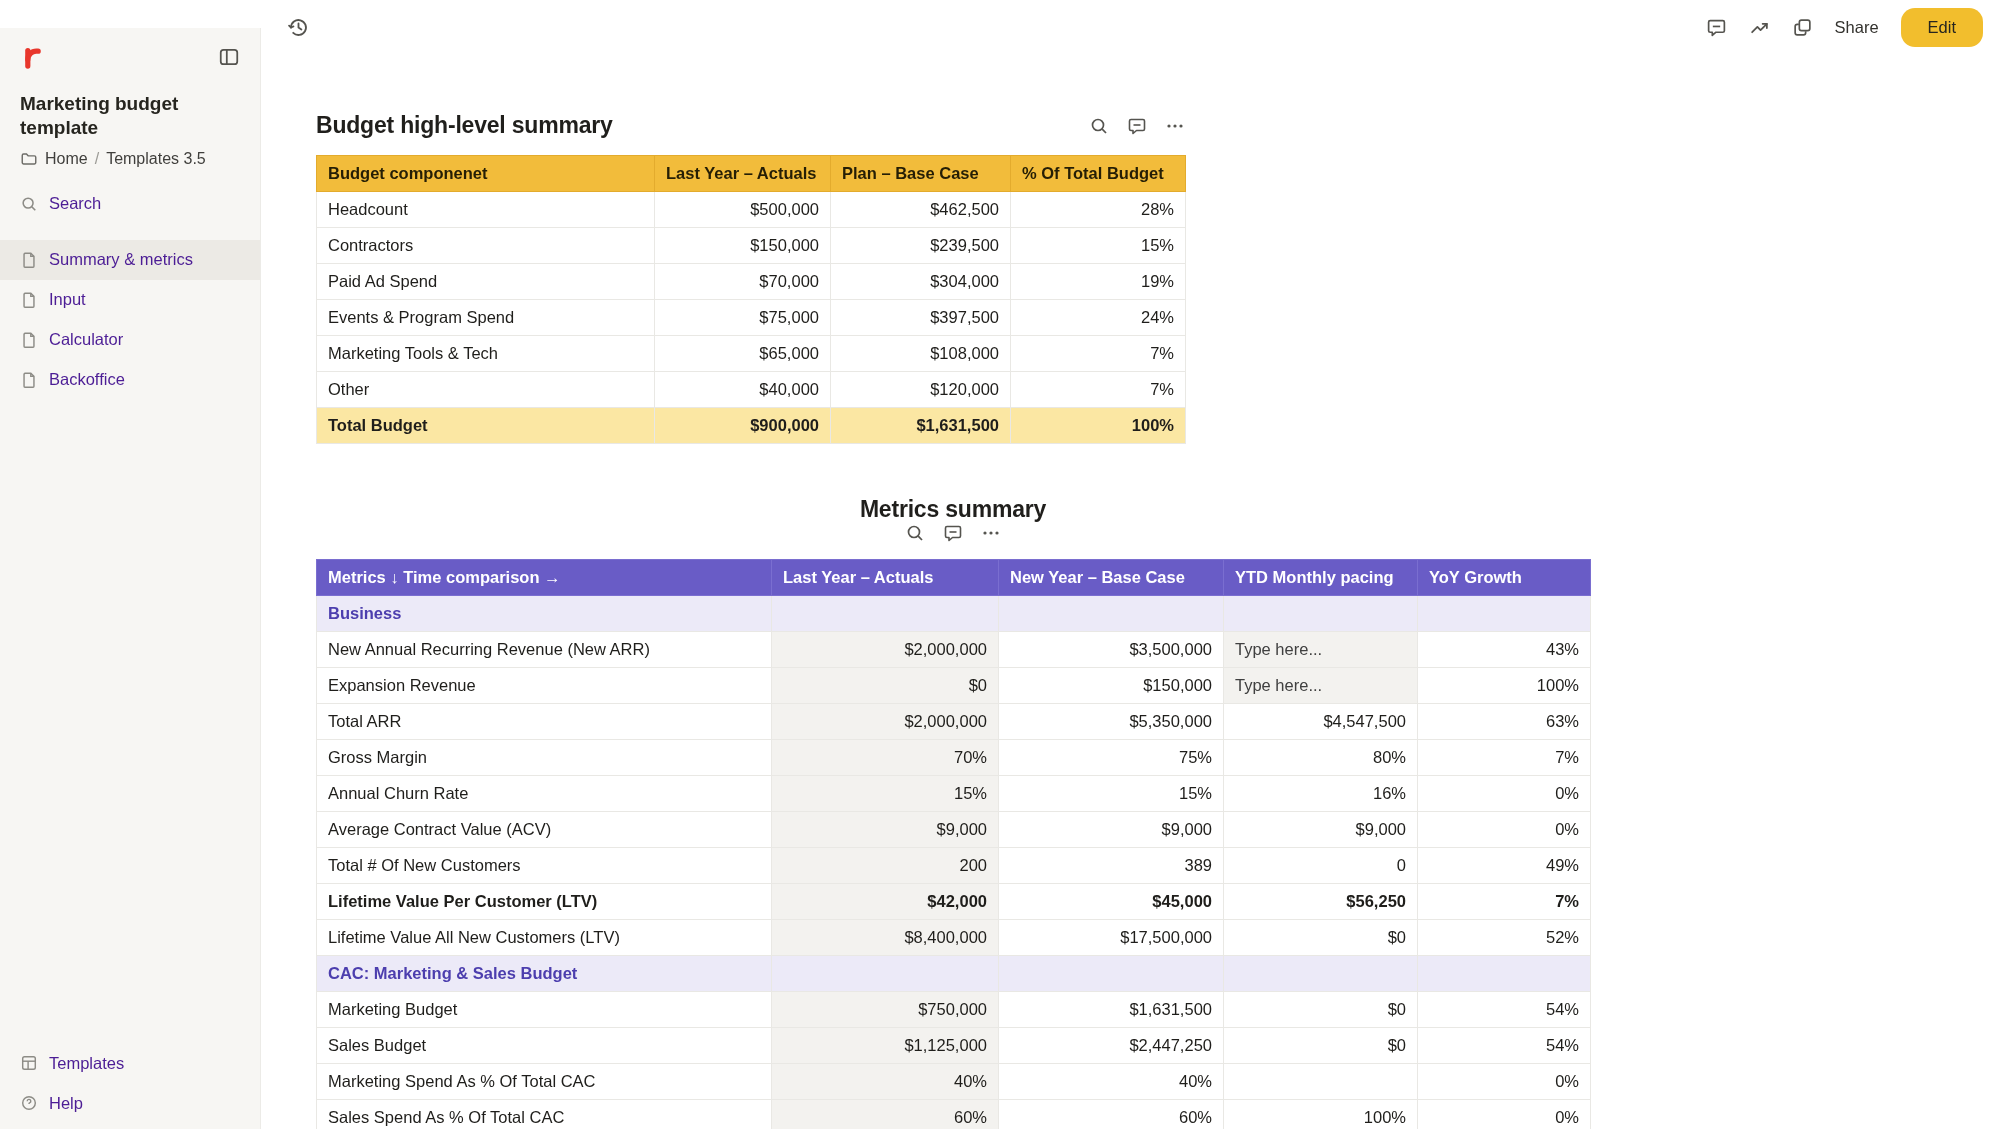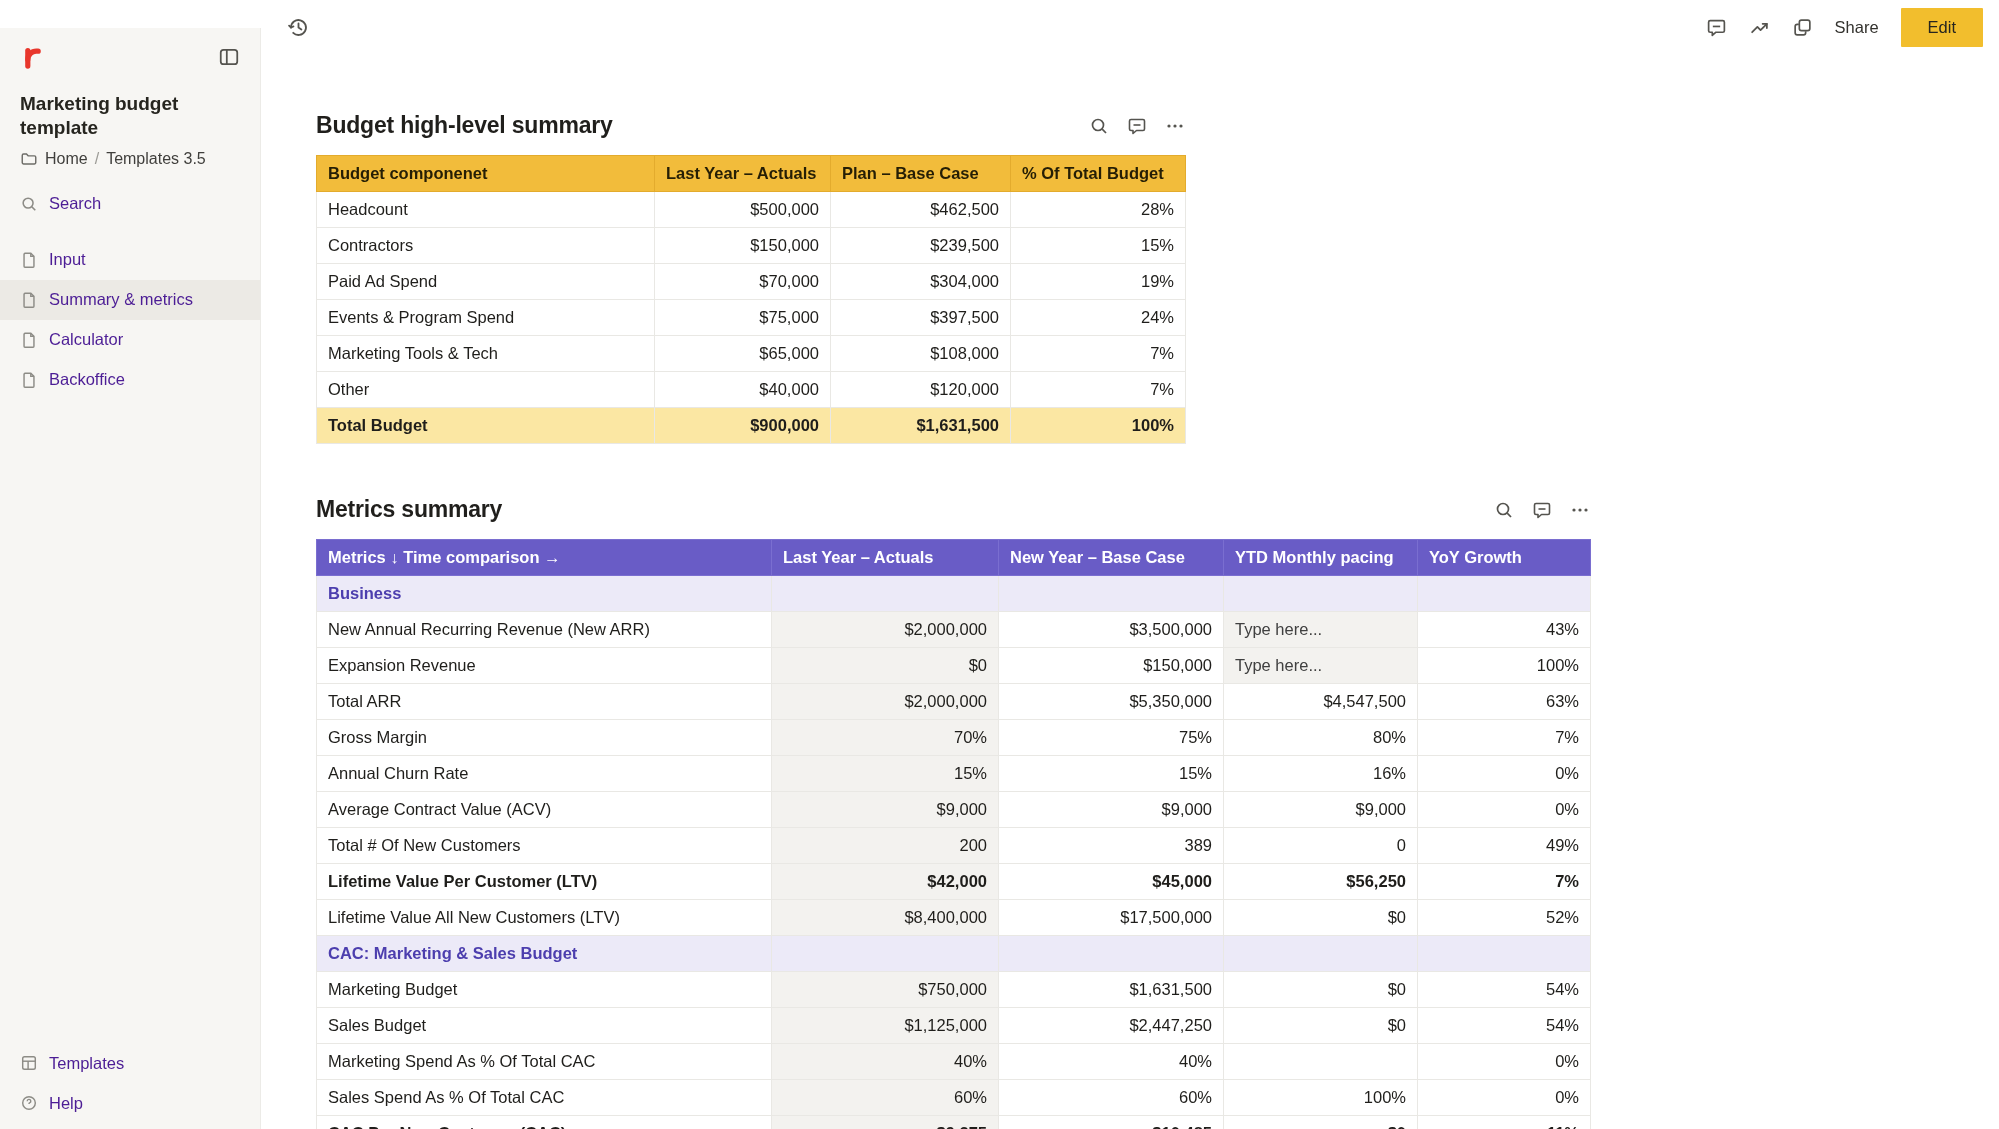--- a/index.html
+++ b/index.html
@@ -21,31 +21,31 @@
   .sb-item.active { background:#ECEAE5; }
   .sb-search { margin-top:16px; }
   .pages { margin-top:16px; }
   .sb-footer { margin-top:auto; padding-bottom:6px; }
 
   
   .main { flex:1; display:flex; flex-direction:column; min-width:0; }
   .topbar { height:54px; flex-shrink:0; display:flex; align-items:center; padding:0 16px 0 26px; background:#fff; }
   .tb-right { margin-left:auto; display:flex; align-items:center; gap:22px; }
   .share-label { font-size:16.5px; color:#33322E; cursor:pointer; }
-  .edit-btn { background:#F2BE2D; border:none; border-radius:1px; padding:10px 27px;
+  .edit-btn { background:#F2BE2D; border:none; border-radius:14px; padding:10px 27px;
     font-size:16.5px; font-weight:500; color:#26251F; font-family:inherit; cursor:pointer; }
 
   
   .scroll { flex:1; overflow:hidden; padding:58px 0 0 55px; }
   .table-block { margin-bottom:52px; }
   .block-head { display:flex; align-items:center; justify-content:space-between; margin-bottom:16px; }
   .block-title { font-size:23px; font-weight:700; color:#201F1C; letter-spacing:-0.2px; }
   .block-actions { display:flex; align-items:center; gap:18px; color:#6E6D68; }
   .bw-budget { width:869px; }
-  .bw-metrics { width:1274px; }
+  .bw-metrics { width:1274px;flex-direction:column; }
 
   table.sheet { border-collapse:collapse; table-layout:fixed; }
   .sheet th, .sheet td { height:36px; padding:0 11px; border:1px solid #E9E8E4;
     font-size:16.5px; white-space:nowrap; overflow:hidden; vertical-align:middle; }
   .sheet th { font-weight:700; text-align:left; }
   table.budget { width:869px; }
   table.budget th { background:#F2BC3B; border-color:#E3AB2D; color:#251E05; }
   table.metrics { width:1274px; }
   table.metrics th { background:#695CC6; border-color:#7A6ED0; color:#FFFFFF; }
   td.lbl { text-align:left; }
@@ -95,37 +95,37 @@
       <span class="icon">
         <svg width="18" height="18" viewBox="0 0 20 20" fill="none" stroke="currentColor" stroke-width="1.7">
           <circle cx="9" cy="9" r="5.5"></circle>
             <line x1="13.2" y1="13.2" x2="17" y2="17"></line>
         </svg>
       </span>
       <span>Search</span>
     </div>
 
     <nav class="pages">
-      <div class="sb-item">
+      <div class="sb-item active">
         <span class="icon">
           <svg width="18" height="18" viewBox="0 0 20 20" fill="none" stroke="currentColor" stroke-width="1.6">
             <path d="M5.5 2.5h6.5l3.5 3.5v11a1 1 0 0 1-1 1h-9a1 1 0 0 1-1-1v-13.5z"></path>
               <path d="M12 2.5V6h3.5"></path>
           </svg>
         </span>
-        <span>Input</span>
-      </div>
-      <div class="sb-item active">
+        <span>Summary &amp; metrics</span>
+      </div>
+      <div class="sb-item">
         <span class="icon">
           <svg width="18" height="18" viewBox="0 0 20 20" fill="none" stroke="currentColor" stroke-width="1.6">
             <path d="M5.5 2.5h6.5l3.5 3.5v11a1 1 0 0 1-1 1h-9a1 1 0 0 1-1-1v-13.5z"></path>
               <path d="M12 2.5V6h3.5"></path>
           </svg>
         </span>
-        <span>Summary &amp; metrics</span>
+        <span>Input</span>
       </div>
       <div class="sb-item">
         <span class="icon">
           <svg width="18" height="18" viewBox="0 0 20 20" fill="none" stroke="currentColor" stroke-width="1.6">
             <path d="M5.5 2.5h6.5l3.5 3.5v11a1 1 0 0 1-1 1h-9a1 1 0 0 1-1-1v-13.5z"></path>
               <path d="M12 2.5V6h3.5"></path>
           </svg>
         </span>
         <span>Calculator</span>
       </div>

